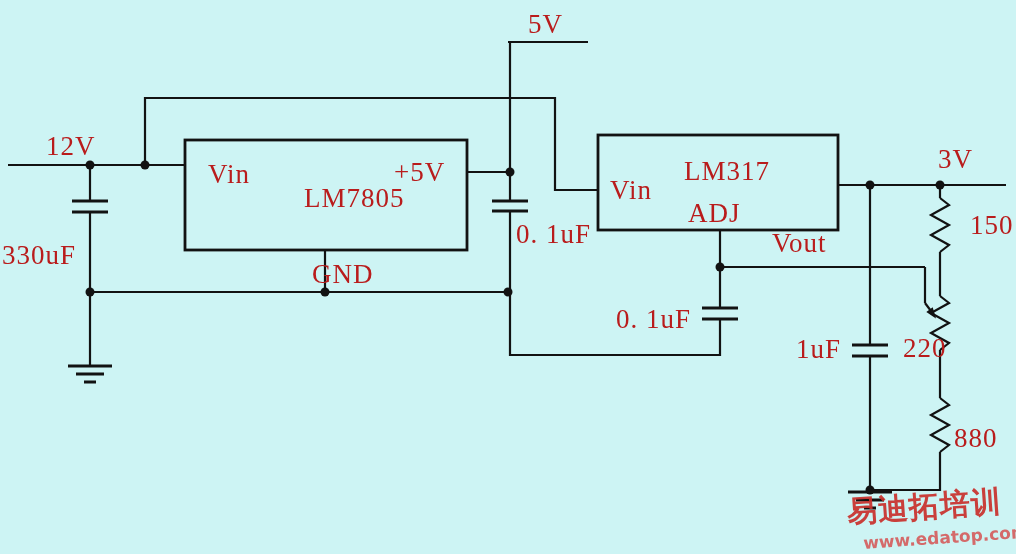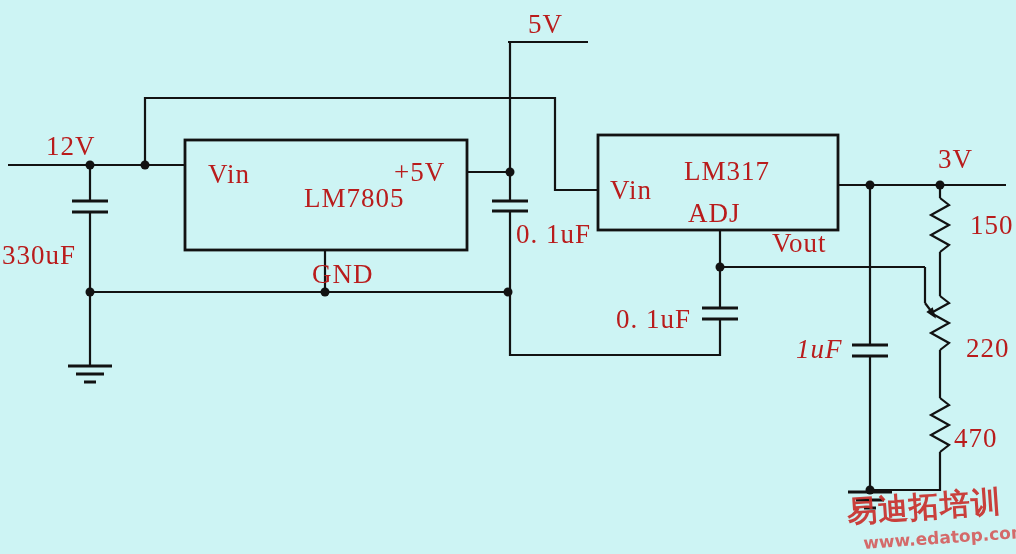--- a/index.html
+++ b/index.html
@@ -130,25 +130,25 @@
     </g>
 
     <polygon points="936,318.5 932.7,307.3 926.3,311.9" fill="#121212"></polygon>
   </svg>
 
   <div class="lbl" style="left:46px;  top:132px;text-align:right;">12V</div>
   <div class="lbl" style="left:2px;   top:220px;margin-top:21px;">330uF</div>
   <div class="lbl" style="left:528px; top:10px;">5V</div>
   <div class="lbl" style="left:516px; top:220px;">0. 1uF</div>
   <div class="lbl" style="left:616px; top:305px;">0. 1uF</div>
-  <div class="lbl" style="left:796px; top:335px;font-style:italic;">1uF</div>
+  <div class="lbl" style="left:796px; top:335px;">1uF</div>
   <div class="lbl" style="left:938px; top:145px;font-family:Liberation Serif, serif;">3V</div>
   <div class="lbl" style="left:960px; top:211px;margin-left:10px;">150</div>
-  <div class="lbl" style="left:966px; top:334px;text-align:center;">220</div>
-  <div class="lbl" style="left:954px; top:424px;">470</div>
+  <div class="lbl" style="left:903px; top:334px;text-align:center;">220</div>
+  <div class="lbl" style="left:954px; top:424px;">880</div>
 
   <div class="lbl" style="left:208px; top:160px;">Vin</div>
   <div class="lbl" style="left:260px; top:184px;margin-left:44px;">LM7805</div>
   <div class="lbl" style="left:394px; top:158px;">+5V</div>
   <div class="lbl" style="left:312px; top:220px;margin-top:40px;">GND</div>
 
   <div class="lbl" style="left:610px; top:176px;">Vin</div>
   <div class="lbl" style="left:684px; top:157px;">LM317</div>
   <div class="lbl" style="left:688px; top:199px;">ADJ</div>
   <div class="lbl" style="left:772px; top:181px;margin-top:48px;">Vout</div>

